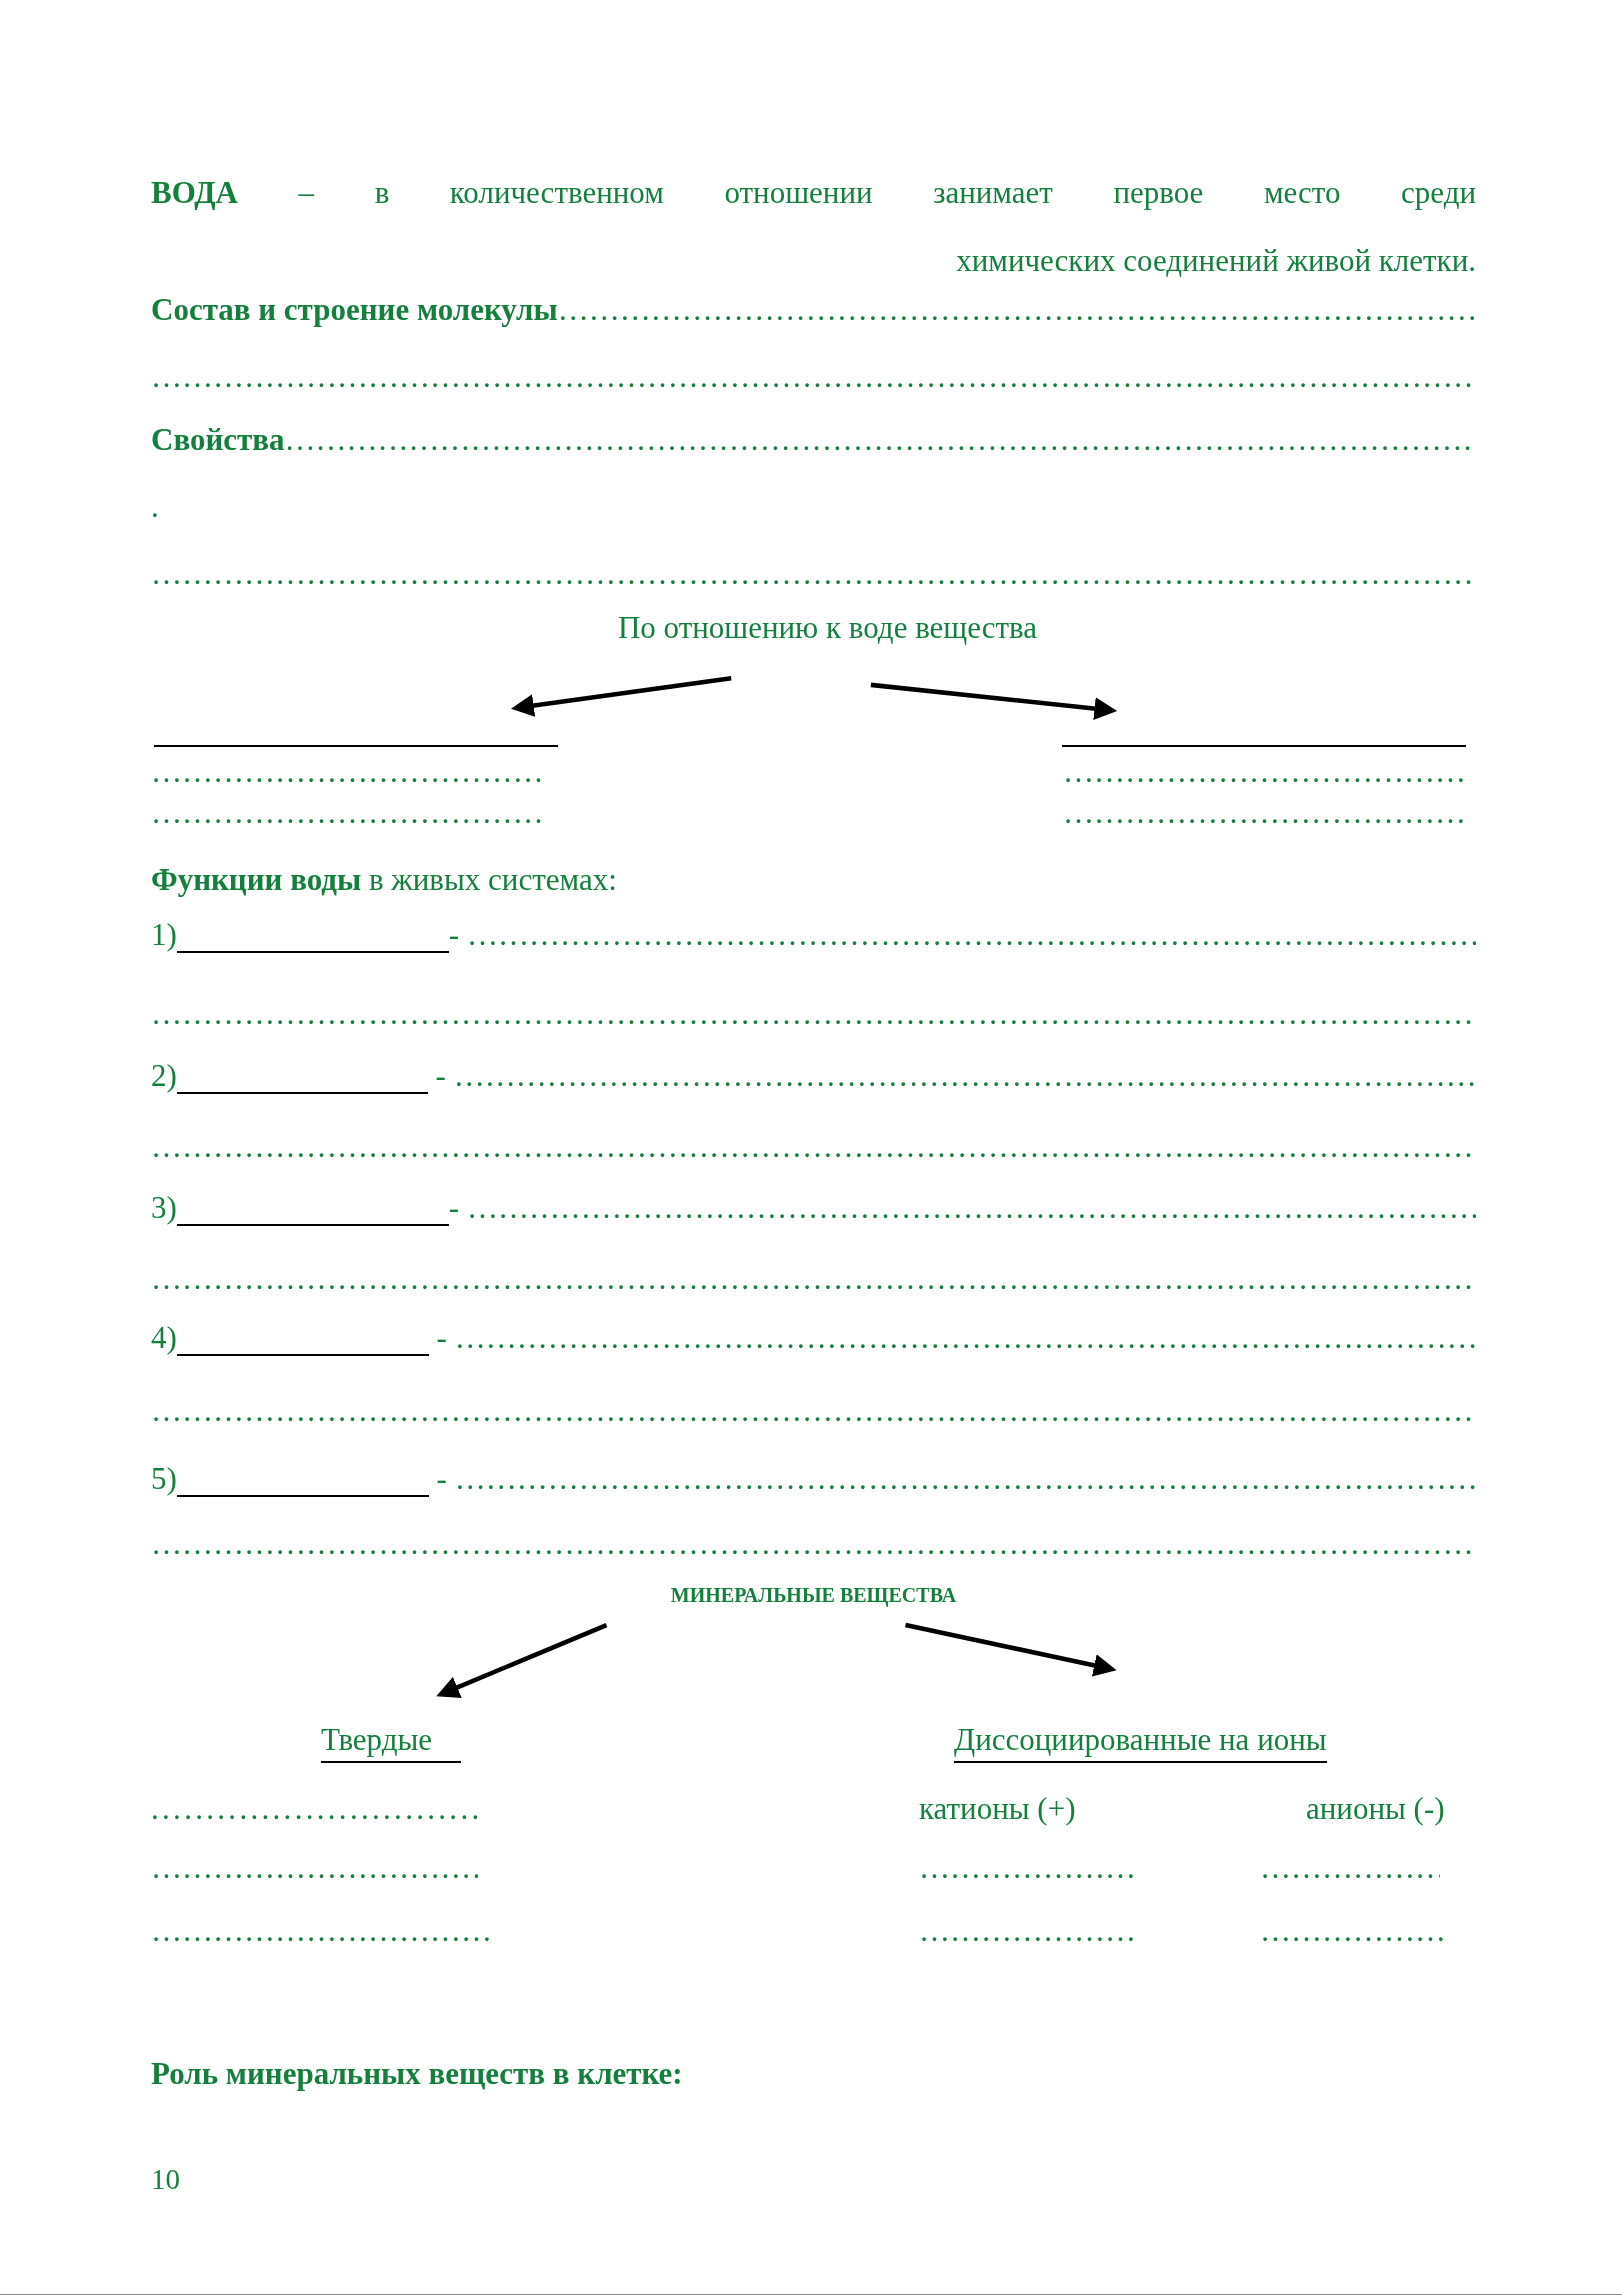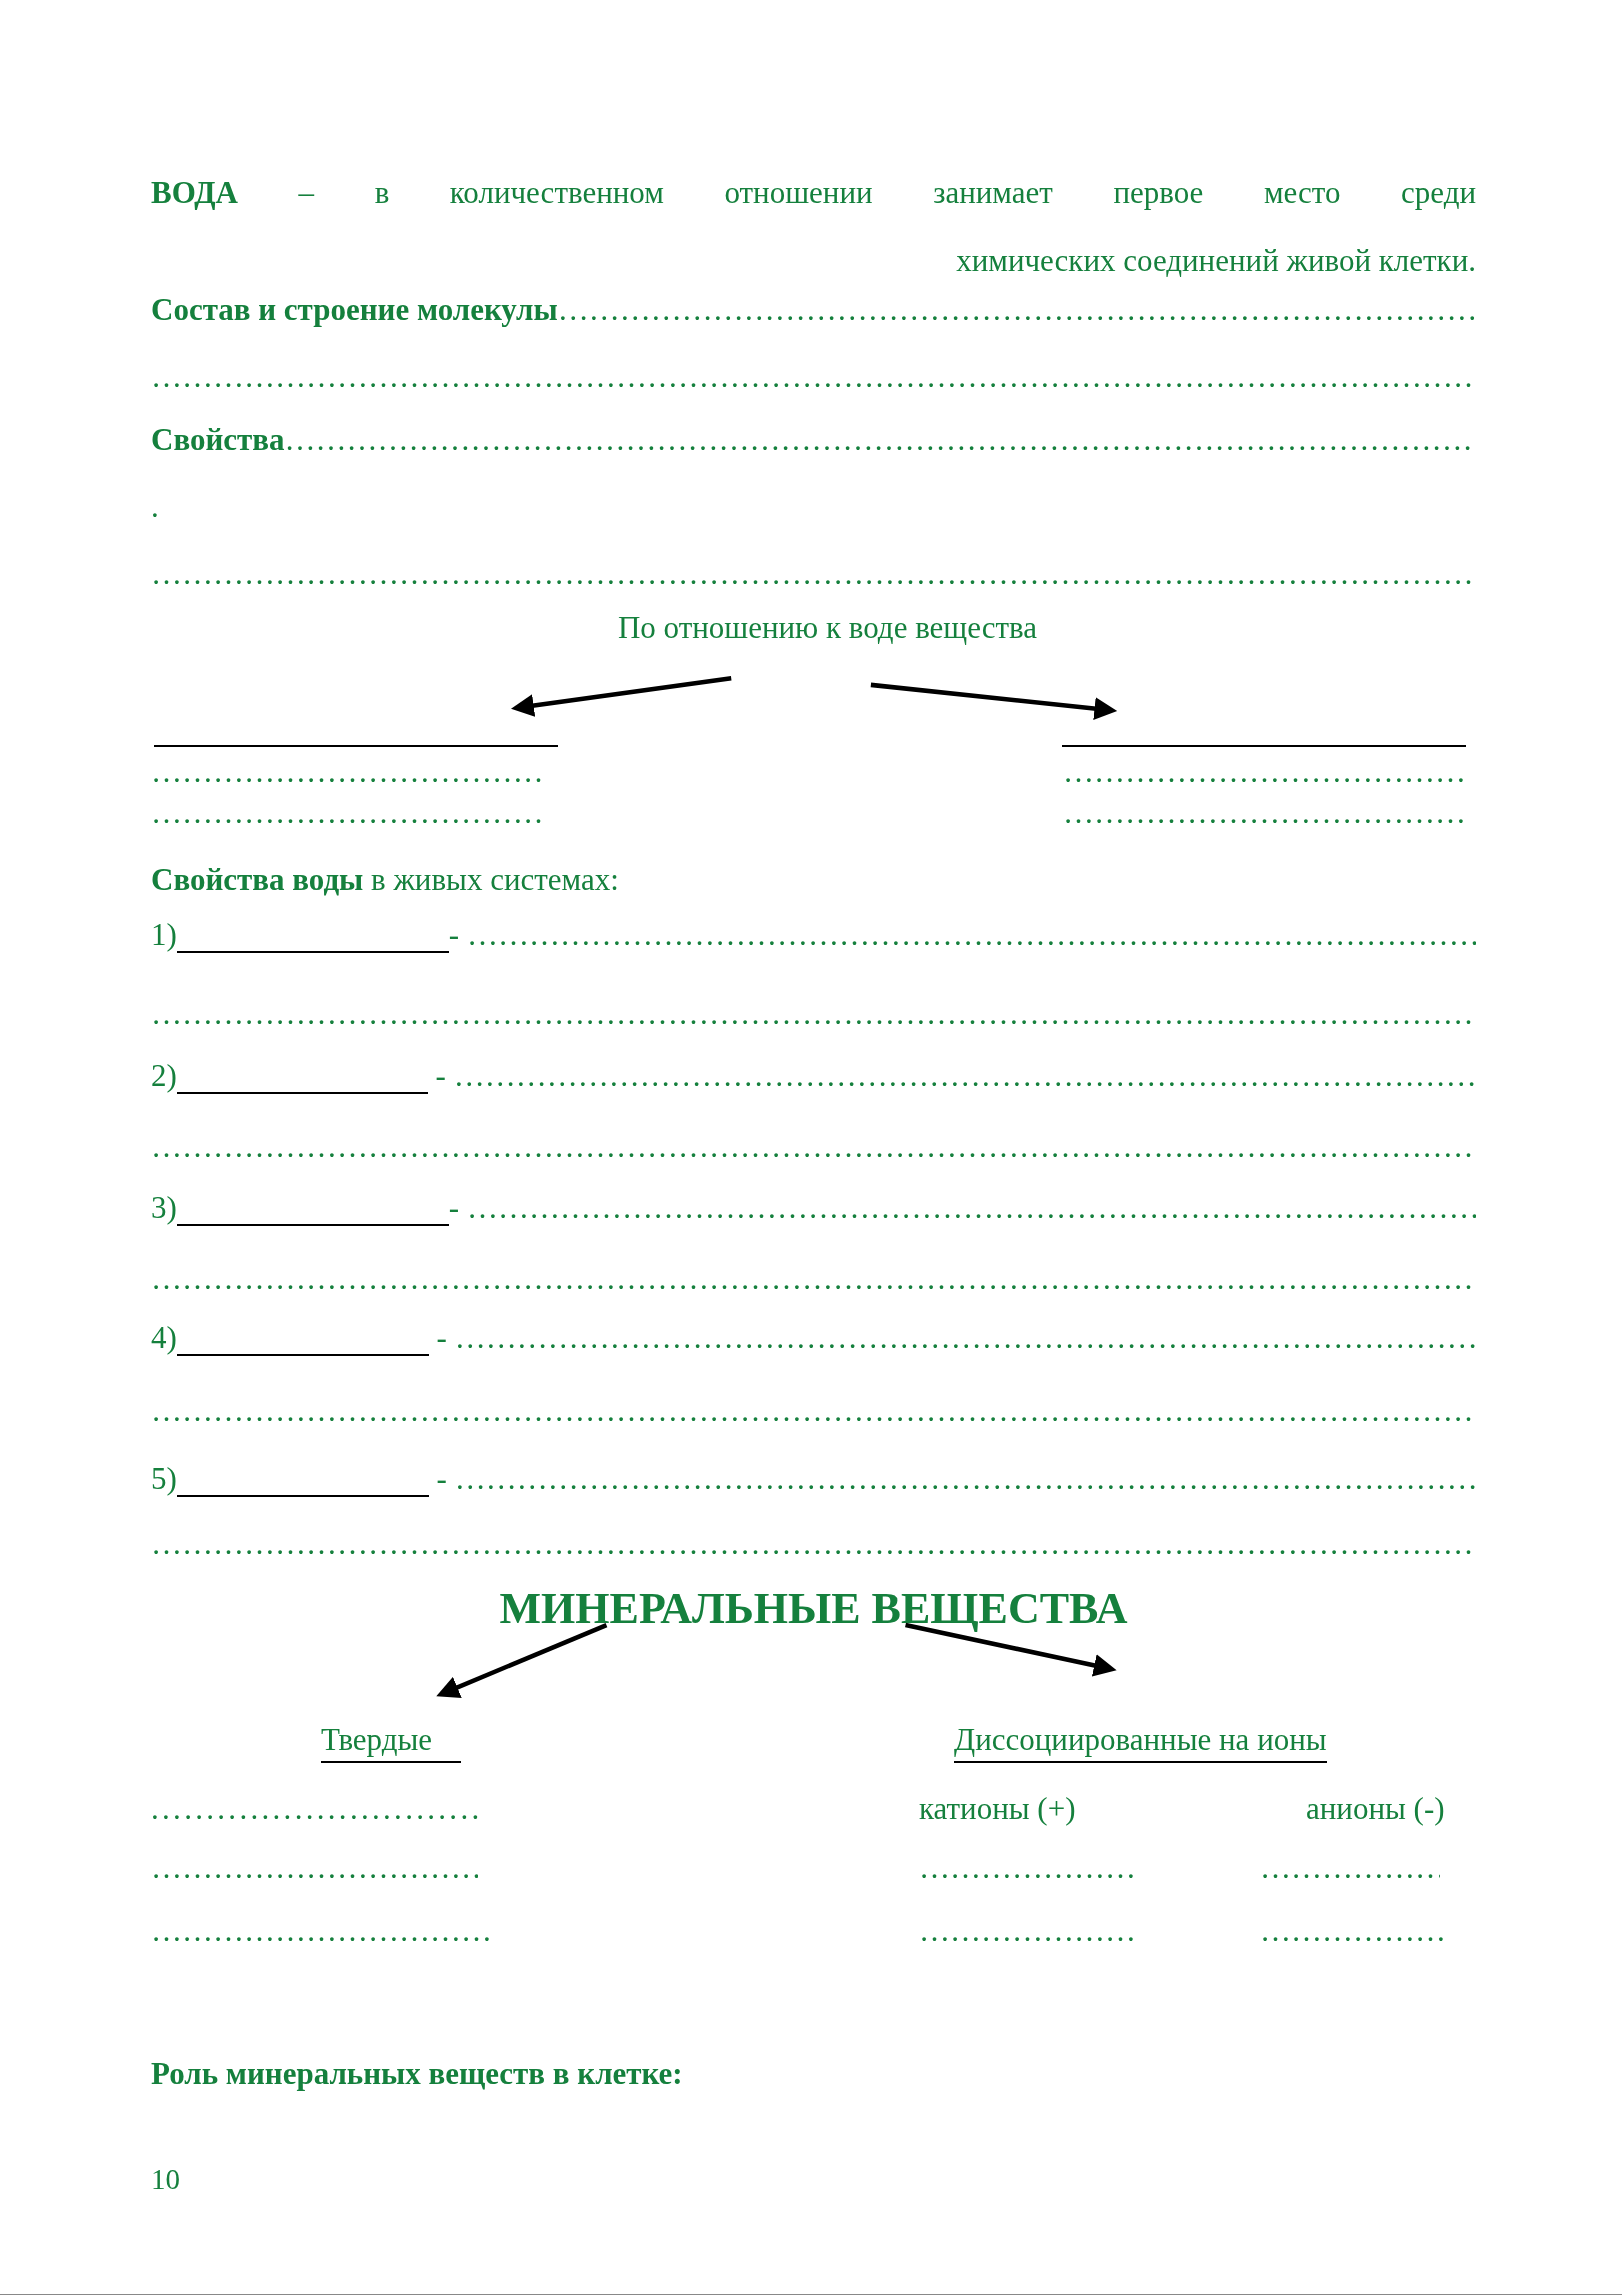--- a/index.html
+++ b/index.html
@@ -16,21 +16,21 @@
   .row{white-space:nowrap;overflow:hidden;}
   .dotclip{white-space:nowrap;overflow:hidden;}
   .pre{white-space:pre;}
   .center{text-align:center;}
   .justify-line{text-align:justify;text-align-last:justify;}
   .blank{display:inline-block;height:0;border-bottom:2.6px solid #000;vertical-align:-7.9px;}
   .hrule{height:0;border-top:2.6px solid #000;}
   .u-label{border-bottom:2.6px solid #000;padding-bottom:3.9px;}
   .b{font-weight:bold;}
   .periods{letter-spacing:3.3px;}
-  .big{font-size:44px;}
+  .big{font-size:20px;}
   .pagenum{font-size:29px;}
   svg{display:block;}
 </style>
 </head>
 <body>
 
 <div class="page">
 
   <div class="abs justify-line" style="left:151px;top:175px;width:1325px;"><b class="b">ВОДА</b><span> – в количественном отношении занимает первое место среди</span></div>
   <div class="abs" style="left:151px;top:243px;width:1325px;text-align:right;">химических соединений живой клетки.</div>
@@ -58,21 +58,21 @@
   </svg>
 
   <div class="abs hrule" style="left:154px;top:745px;width:404px;"></div>
   <div class="abs hrule" style="left:1062px;top:745px;width:404px;"></div>
 
   <div class="abs dotclip" style="left:151px;top:754px;width:393px;">………………………………………………………………………………………………………………………………………………………………………………………………………………………………</div>
   <div class="abs dotclip" style="left:1063px;top:754px;width:402px;">………………………………………………………………………………………………………………………………………………………………………………………………………………………………</div>
   <div class="abs dotclip" style="left:151px;top:795px;width:393px;">………………………………………………………………………………………………………………………………………………………………………………………………………………………………</div>
   <div class="abs dotclip" style="left:1063px;top:795px;width:402px;">………………………………………………………………………………………………………………………………………………………………………………………………………………………………</div>
 
-  <div class="abs" style="left:151px;top:862px;"><b class="b">Свойства воды</b><span> в живых системах:</span></div>
+  <div class="abs" style="left:151px;top:862px;"><b class="b">Функции воды</b><span> в живых системах:</span></div>
 
   <div class="abs row" style="left:151px;top:917px;width:1325px;"><span>1)</span><span class="blank" style="width:272px;"></span><span class="pre">- </span><span>………………………………………………………………………………………………………………………………………………………………………………………………………………………………</span></div>
   <div class="abs dotclip" style="left:151px;top:996px;width:1325px;">………………………………………………………………………………………………………………………………………………………………………………………………………………………………</div>
 
   <div class="abs row" style="left:151px;top:1058px;width:1325px;"><span>2)</span><span class="blank" style="width:251px;"></span><span class="pre"> - </span><span>………………………………………………………………………………………………………………………………………………………………………………………………………………………………</span></div>
   <div class="abs dotclip" style="left:151px;top:1129px;width:1325px;">………………………………………………………………………………………………………………………………………………………………………………………………………………………………</div>
 
   <div class="abs row" style="left:151px;top:1190px;width:1325px;"><span>3)</span><span class="blank" style="width:272px;"></span><span class="pre">- </span><span>………………………………………………………………………………………………………………………………………………………………………………………………………………………………</span></div>
   <div class="abs dotclip" style="left:151px;top:1261px;width:1325px;">………………………………………………………………………………………………………………………………………………………………………………………………………………………………</div>
 

